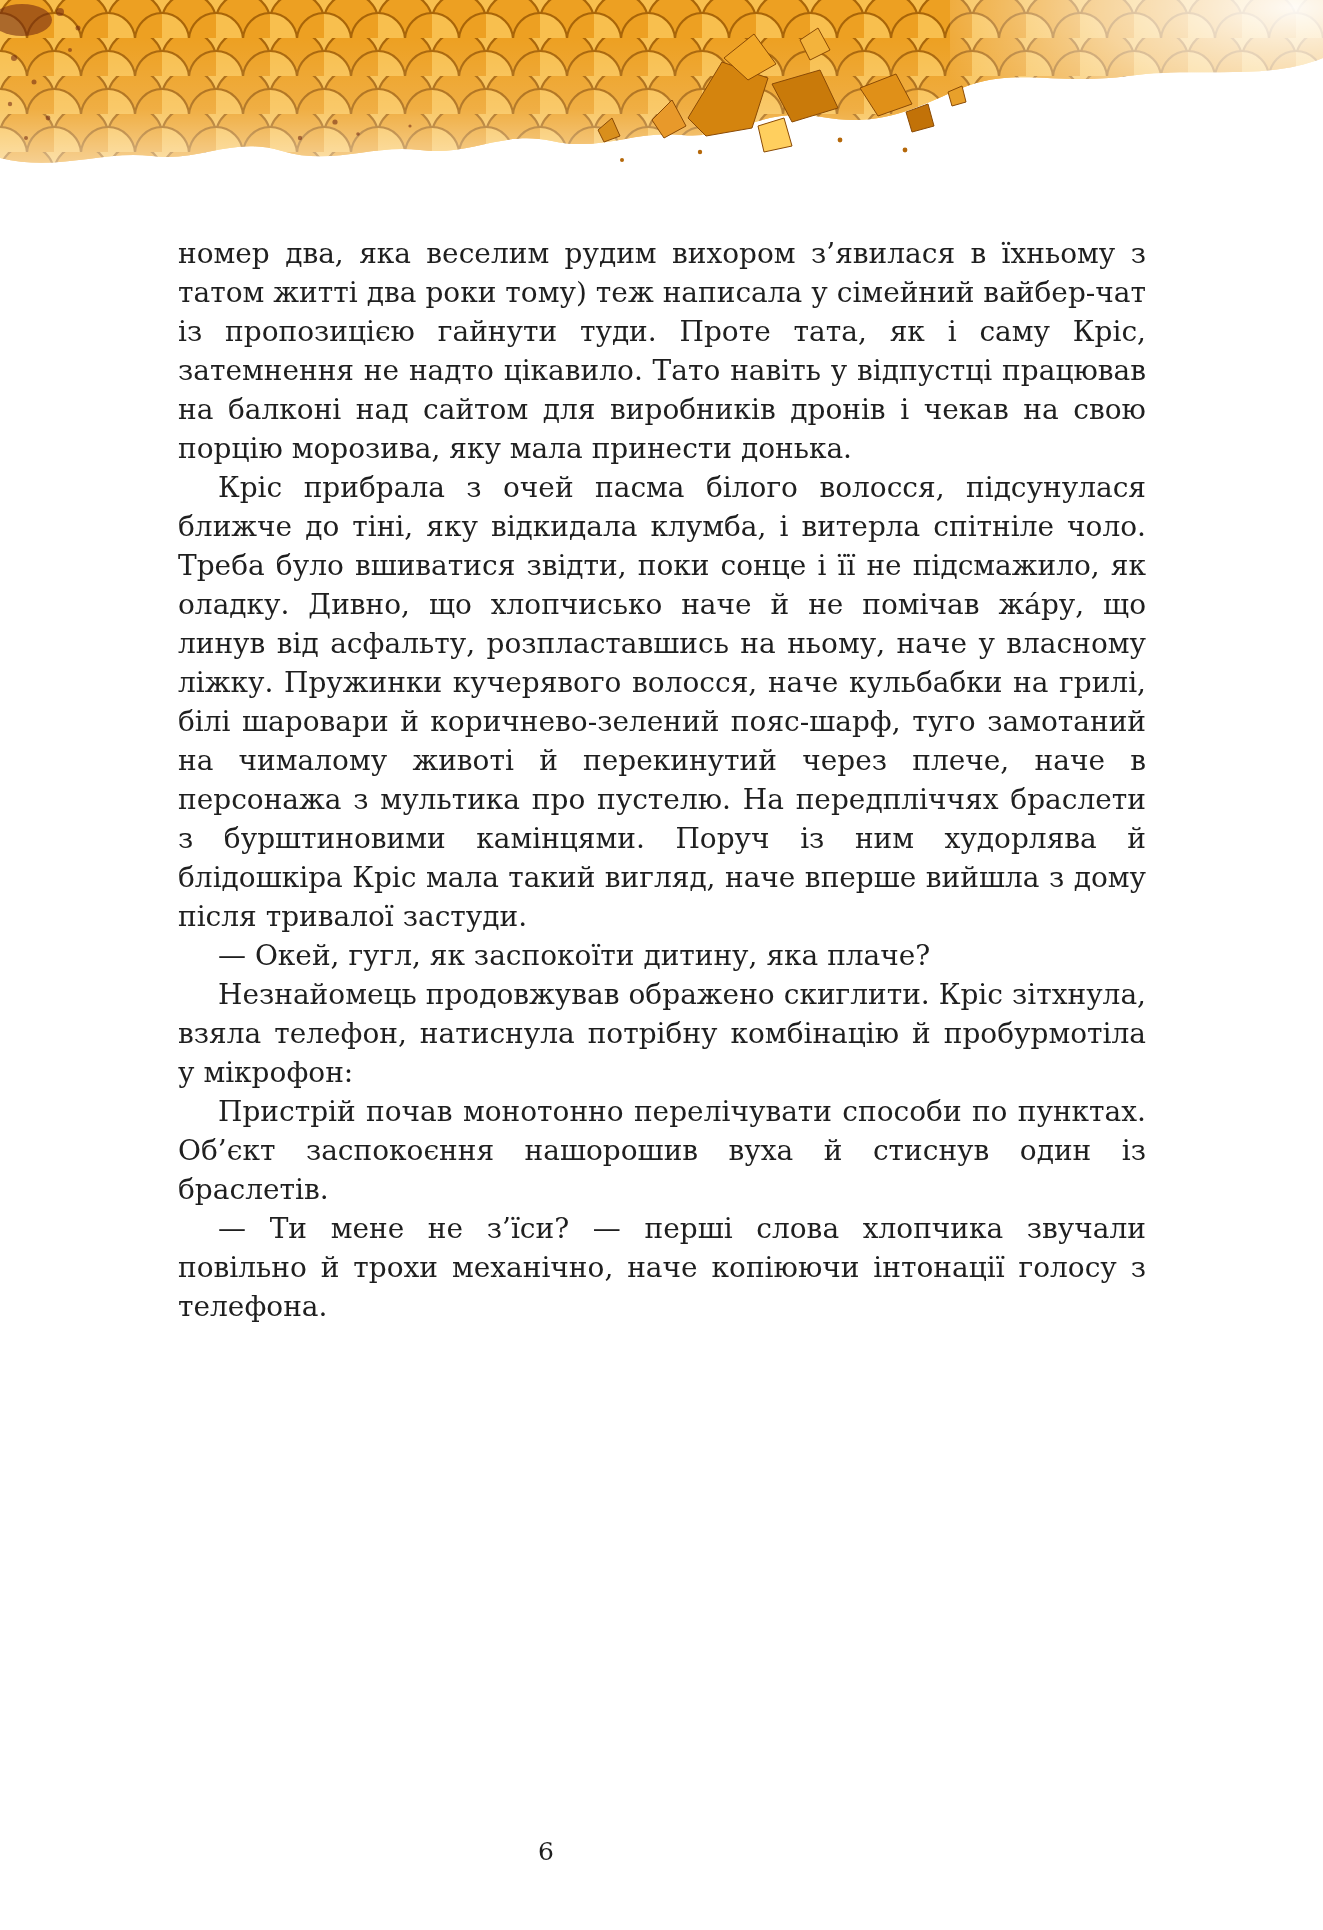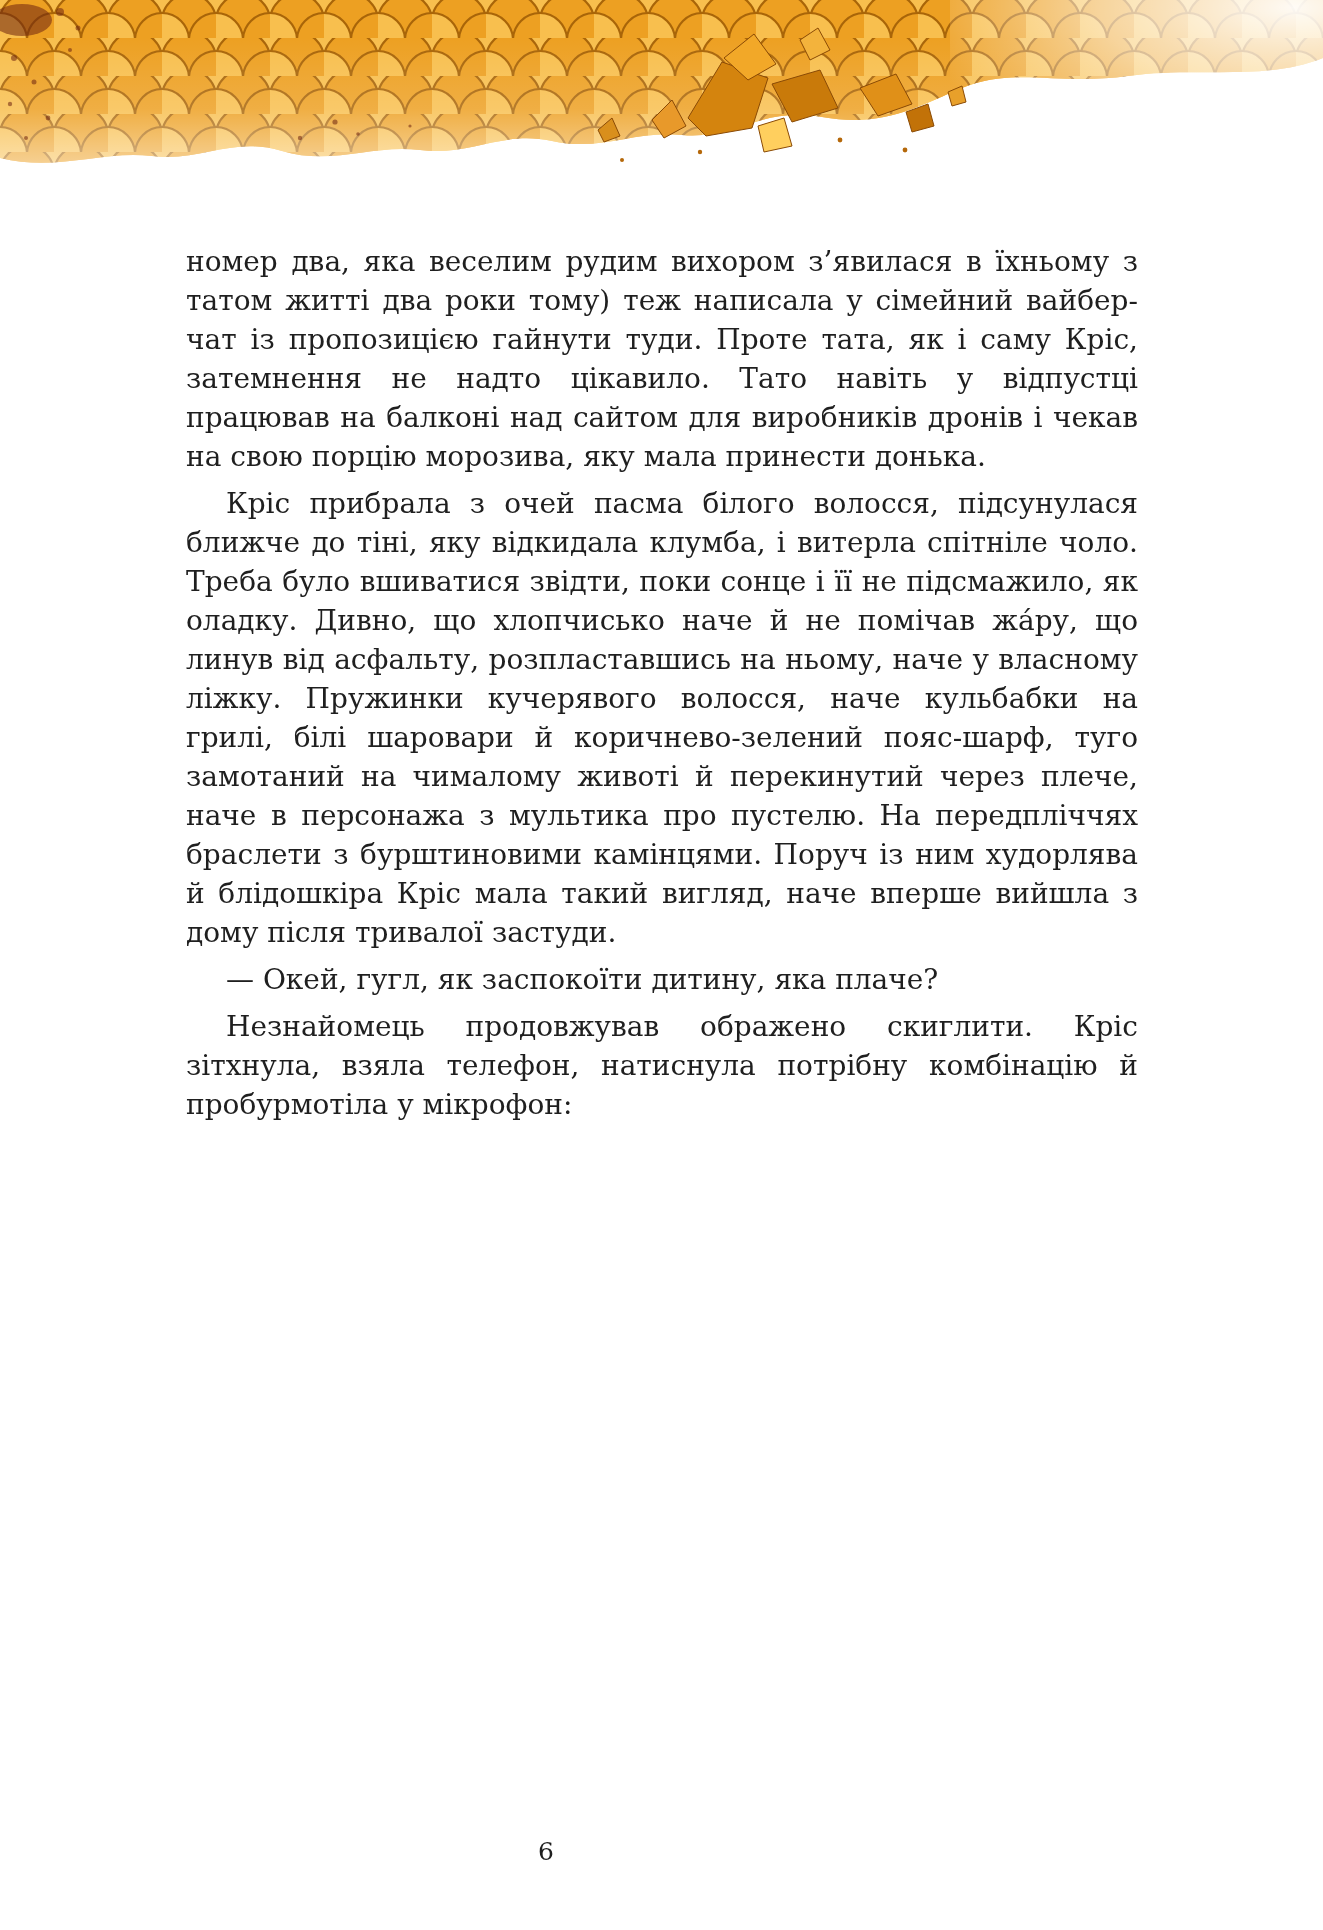--- a/index.html
+++ b/index.html
@@ -34,21 +34,21 @@
     position:absolute;
     left:178px;
     top:234px;
     width:968px;
     font-size:28px;
     line-height:39px;
     text-align:justify;
     text-justify:inter-word;
   }
   .text-block p{
-    margin:8px;
+    margin:0;
   }
   .text-block p.indent{
     text-indent:40px;
   }
   .page-number{
     position:absolute;
     top:1837px;
     left:62px;
     width:968px;
     text-align:center;
@@ -145,18 +145,20 @@
   <div class="text-block">
 
       <p>номер два, яка веселим рудим вихором з’явилася в їхньому з татом житті два роки тому) теж написала у сімейний вайбер-чат із пропозицією гайнути туди. Проте тата, як і саму Кріс, затемнення не надто цікавило. Тато навіть у відпустці працював на балконі над сайтом для виробників дронів і чекав на свою порцію морозива, яку мала принести донька.</p>
 
       <p class="indent">Кріс прибрала з очей пасма білого волосся, підсунулася ближче до тіні, яку відкидала клумба, і витерла спітніле чоло. Треба було вшиватися звідти, поки сонце і її не підсмажило, як оладку. Дивно, що хлопчисько наче й не помічав жа́ру, що линув від асфальту, розпластавшись на ньому, наче у власному ліжку. Пружинки кучерявого волосся, наче кульбабки на грилі, білі шаровари й коричнево-зелений пояс-шарф, туго замотаний на чималому животі й перекинутий через плече, наче в персонажа з мультика про пустелю. На передпліччях браслети з бурштиновими камінцями. Поруч із ним худорлява й блідошкіра Кріс мала такий вигляд, наче вперше вийшла з дому після тривалої застуди.</p>
 
       <p class="indent">— Окей, гугл, як заспокоїти дитину, яка плаче?</p>
 
       <p class="indent">Незнайомець продовжував ображено скиглити. Кріс зітхнула, взяла телефон, натиснула потрібну комбінацію й пробурмотіла у мікрофон:</p>
 
+      <p class="indent">Пристрій почав монотонно перелічувати способи по пунктах. Об’єкт заспокоєння нашорошив вуха й стиснув один із браслетів.</p>
 
+      <p class="indent">— Ти мене не з’їси? — перші слова хлопчика звучали повільно й трохи механічно, наче копіюючи інтонації голосу з телефона.</p>
     </div>
 
   <div class="page-number">6</div>
 
 </div>
 
 </body></html>

